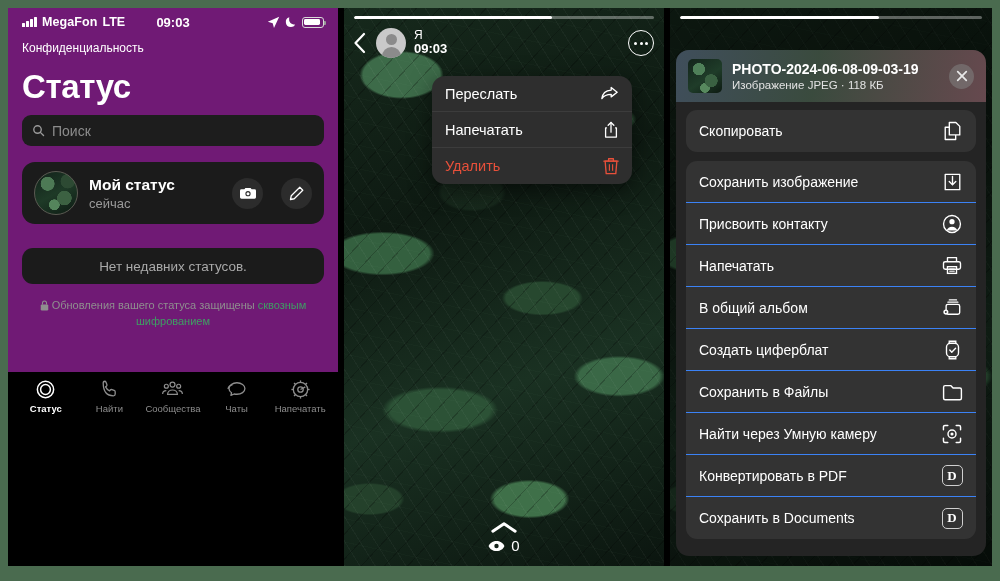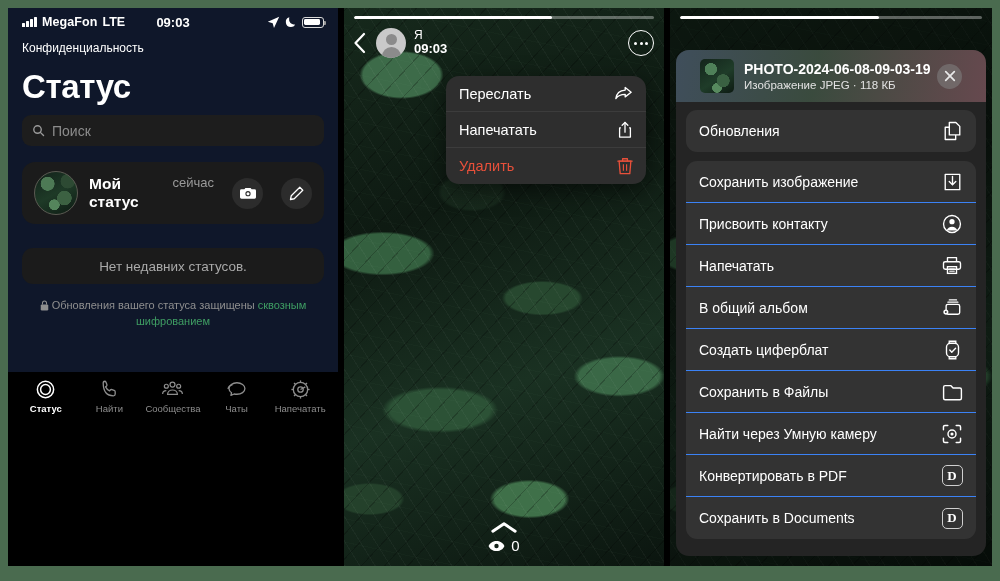--- a/index.html
+++ b/index.html
@@ -21,21 +21,21 @@
     background: #000;
     display: flex;
     gap: 6px;
     overflow: hidden;
   }
 
   
   .panel-status {
     position: relative;
     width: 330px; height: 416px;
-    background: #0f172a;
+    background: #701a75;
     flex: none;
     overflow: hidden;
   }
   .statusbar {
     height: 28px;
     display: flex; align-items: center;
     padding: 0 14px;
     color: #fff;
     font-size: 12.5px;
     font-weight: bold;
@@ -105,21 +105,21 @@
     flex: none;
     border: 1.4px solid #5a5a52;
     background:
       radial-gradient(circle at 30% 28%, #4d7a55 0 16%, transparent 17%),
       radial-gradient(circle at 70% 62%, #3c6142 0 18%, transparent 19%),
       radial-gradient(circle at 46% 78%, #55855c 0 13%, transparent 14%),
       radial-gradient(circle at 78% 22%, #2d4a33 0 15%, transparent 16%),
       linear-gradient(150deg, #12211a, #1e3a27 50%, #0d1a13);
     background-size: cover;
   }
-  .ms-texts { display: flex; flex-direction: row; gap: 2px; margin-right: auto; }
+  .ms-texts { display: flex; flex-direction: column; gap: 2px; margin-right: auto; }
   .ms-title { color: #fff; font-size: 15.5px; font-weight: bold; }
   .ms-sub { color: #9a9a9a; font-size: 13px; }
   .round-btn {
     width: 31px; height: 31px; border-radius: 50%;
     background: #2c2c2c;
     display: flex; align-items: center; justify-content: center;
     flex: none;
     margin-left: 7px;
   }
 
@@ -210,21 +210,21 @@
   .story-name { color: #fff; font-size: 12px; }
   .story-time { color: #fff; font-size: 13px; font-weight: bold; }
   .more-btn {
     margin-left: auto; width: 26px; height: 26px; border-radius: 50%;
     border: 1.6px solid #fff; display:flex;align-items:center;justify-content:center;gap:2.5px;
   }
   .more-btn i { width:3px;height:3px;border-radius:50%;background:#fff;display:block; }
 
   .ctx-menu {
     position: absolute;
-    top: 68px; left: 102px; width: 200px;
+    top: 68px; left: 88px; width: 200px;
     background: #2e2e2e;
     border-radius: 13px;
     overflow: hidden;
     box-shadow: 0 6px 22px rgba(0,0,0,.5);
   }
   .ctx-item {
     height: 36px;
     display: flex; align-items: center;
     padding: 0 13px;
     color: #fff;
@@ -255,21 +255,21 @@
     left: 6px; right: 6px; top: 42px; bottom: 10px;
     background: #242424;
     border-radius: 13px;
     overflow: hidden;
     display: flex; flex-direction: column;
   }
   .sheet-header {
     height: 52px;
     display: flex; align-items: center;
     gap: 10px;
-    padding: 0 24px;
+    padding: 0 12px;
     background: linear-gradient(100deg, rgba(66,82,96,.92) 0%, rgba(60,78,64,.92) 45%, rgba(108,76,82,.92) 100%);
     flex: none;
   }
   .sh-thumb {
     width: 34px; height: 34px; border-radius: 5px; flex: none;
     background:
       radial-gradient(circle at 32% 30%, #4f8059 0 18%, transparent 19%),
       radial-gradient(circle at 68% 64%, #3a6142 0 20%, transparent 21%),
       radial-gradient(circle at 50% 85%, #57895e 0 14%, transparent 15%),
       linear-gradient(145deg, #13241b, #1f3c29 55%, #0d1a12);
@@ -540,21 +540,21 @@
             <line x1="2" y1="2" x2="12" y2="12" stroke="#e8e8e8" stroke-width="2" stroke-linecap="round"></line>
             <line x1="12" y1="2" x2="2" y2="12" stroke="#e8e8e8" stroke-width="2" stroke-linecap="round"></line>
           </svg>
         </div>
       </div>
 
       <div class="sheet-body">
 
         <div class="group">
           <div class="srow">
-            <span class="lbl">Обновления</span>
+            <span class="lbl">Скопировать</span>
             <span class="ico">
               <svg width="19" height="20" viewBox="0 0 20 22">
                 <path d="M6.5 1.6h7.2l4.3 4.3v9.4H6.5z" fill="none" stroke="#fff" stroke-width="1.5" stroke-linejoin="round"></path>
                 <path d="M13.5 15.3v5.1H2V6.9h4.4" fill="none" stroke="#fff" stroke-width="1.5" stroke-linejoin="round"></path>
               </svg>
             </span>
           </div>
         </div>
 
         <div class="group">

